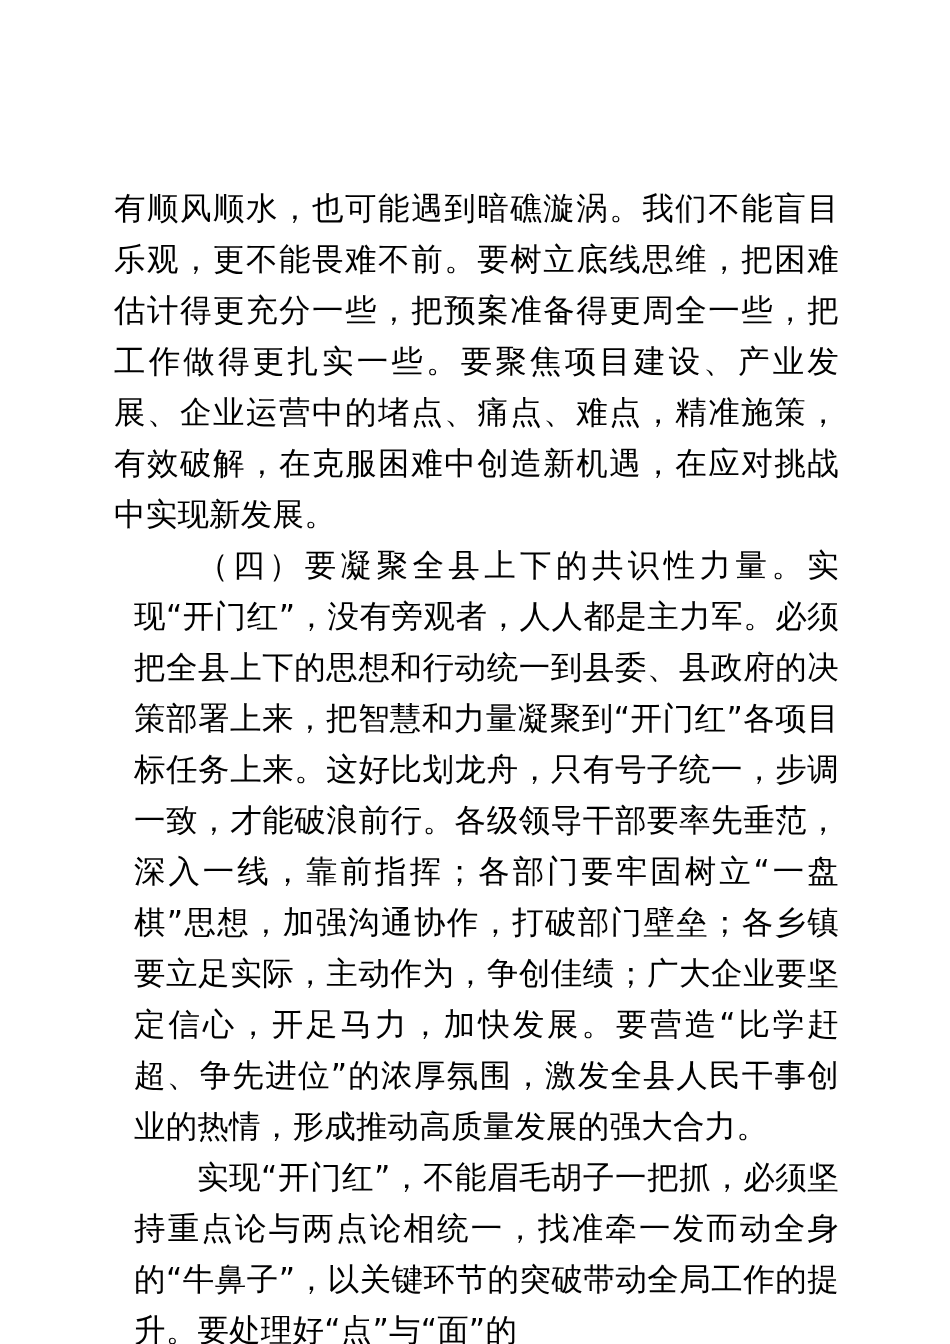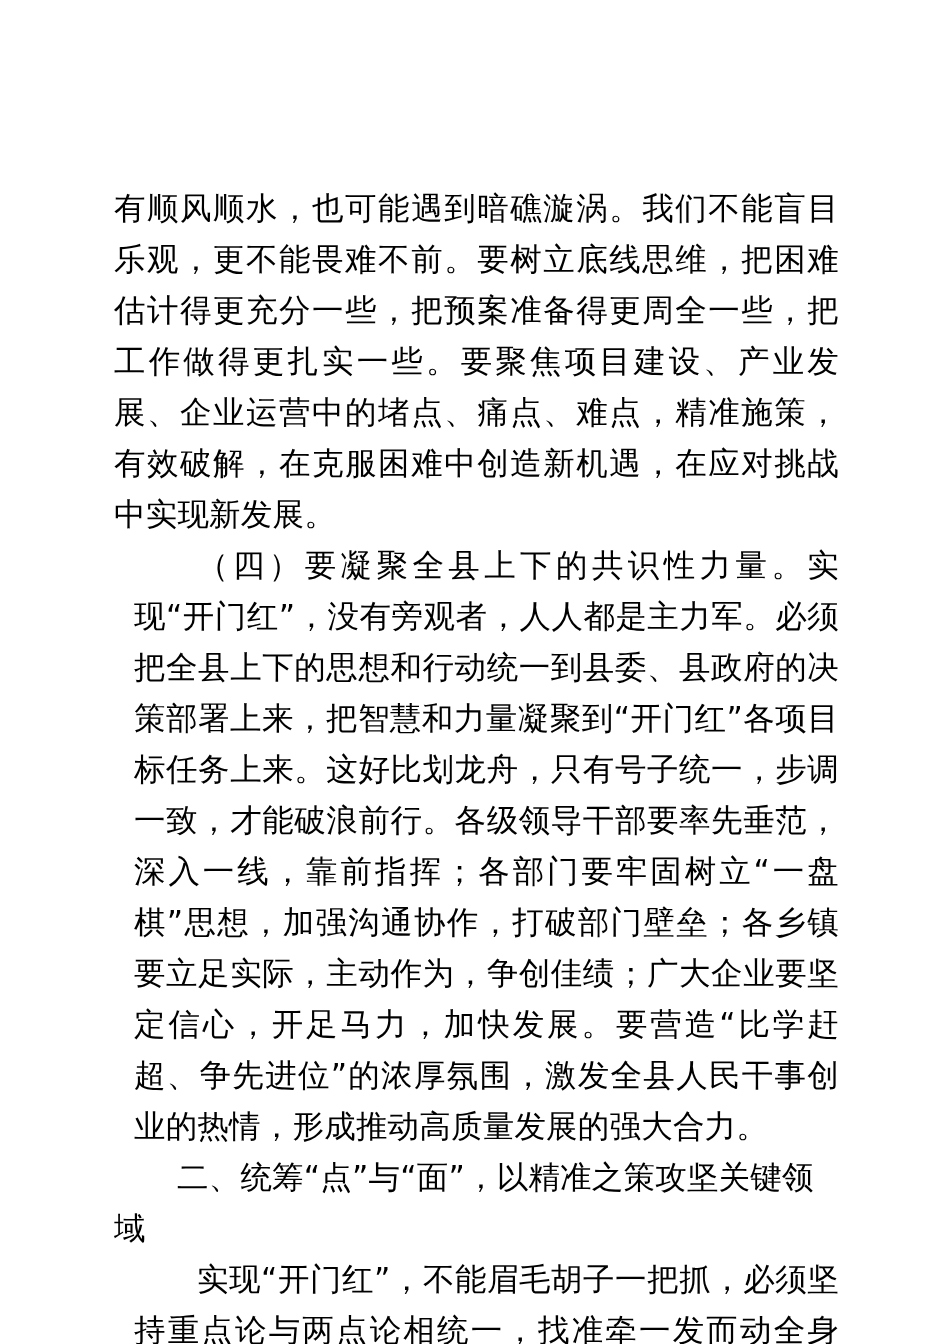--- a/index.html
+++ b/index.html
@@ -54,16 +54,15 @@
     text-align: left;
   }
 </style>
 </head>
 <body>
 
 <div id="page">
   <div id="doc-body">
     <p class="para">有顺风顺水，也可能遇到暗礁漩涡。我们不能盲目乐观，更不能畏难不前。要树立底线思维，把困难估计得更充分一些，把预案准备得更周全一些，把工作做得更扎实一些。要聚焦项目建设、产业发展、企业运营中的堵点、痛点、难点，精准施策，有效破解，在克服困难中创造新机遇，在应对挑战中实现新发展。</p>
     <p class="para indent">（四）要凝聚全县上下的共识性力量。实现“开门红”，没有旁观者，人人都是主力军。必须把全县上下的思想和行动统一到县委、县政府的决策部署上来，把智慧和力量凝聚到“开门红”各项目标任务上来。这好比划龙舟，只有号子统一，步调一致，才能破浪前行。各级领导干部要率先垂范，深入一线，靠前指挥；各部门要牢固树立“一盘棋”思想，加强沟通协作，打破部门壁垒；各乡镇要立足实际，主动作为，争创佳绩；广大企业要坚定信心，开足马力，加快发展。要营造“比学赶超、争先进位”的浓厚氛围，激发全县人民干事创业的热情，形成推动高质量发展的强大合力。</p>
-    <p class="para heading">二、统筹“点”与“面”，以精准之策攻坚关键领域</p>
     <p class="para indent">实现“开门红”，不能眉毛胡子一把抓，必须坚持重点论与两点论相统一，找准牵一发而动全身的“牛鼻子”，以关键环节的突破带动全局工作的提升。要处理好“点”与“面”的</p>
   </div>
 </div>
 
 </body></html>

